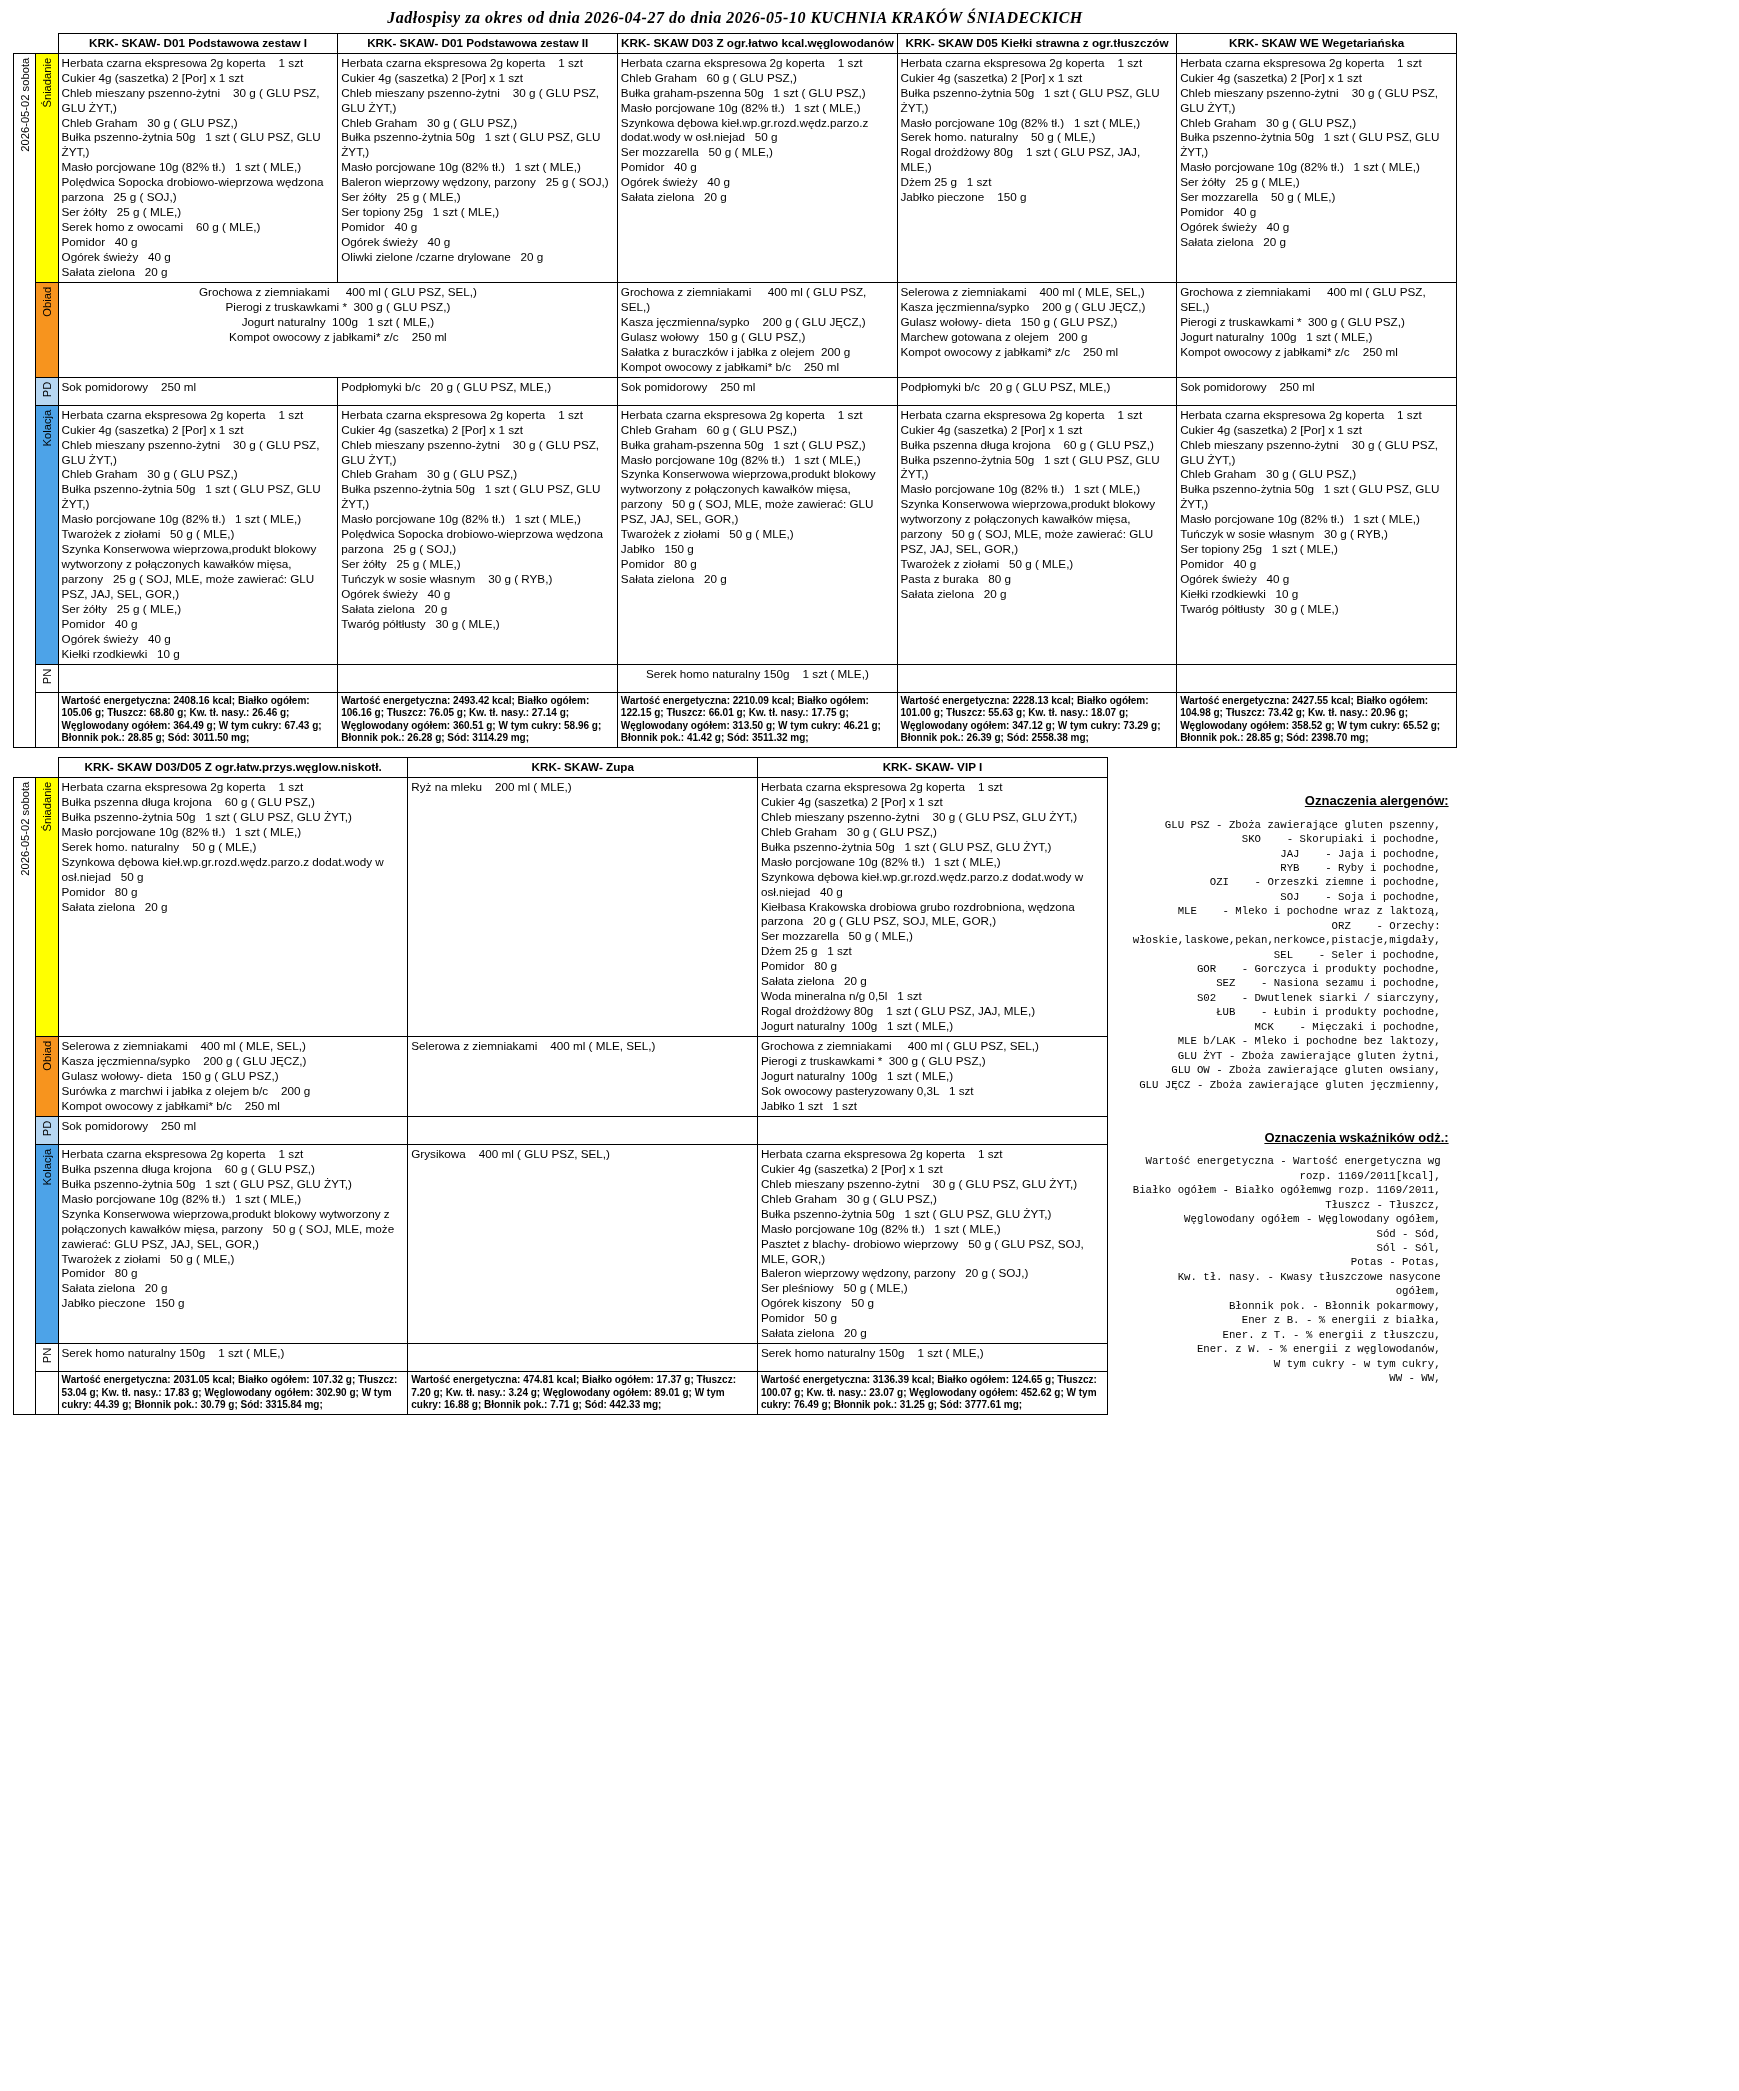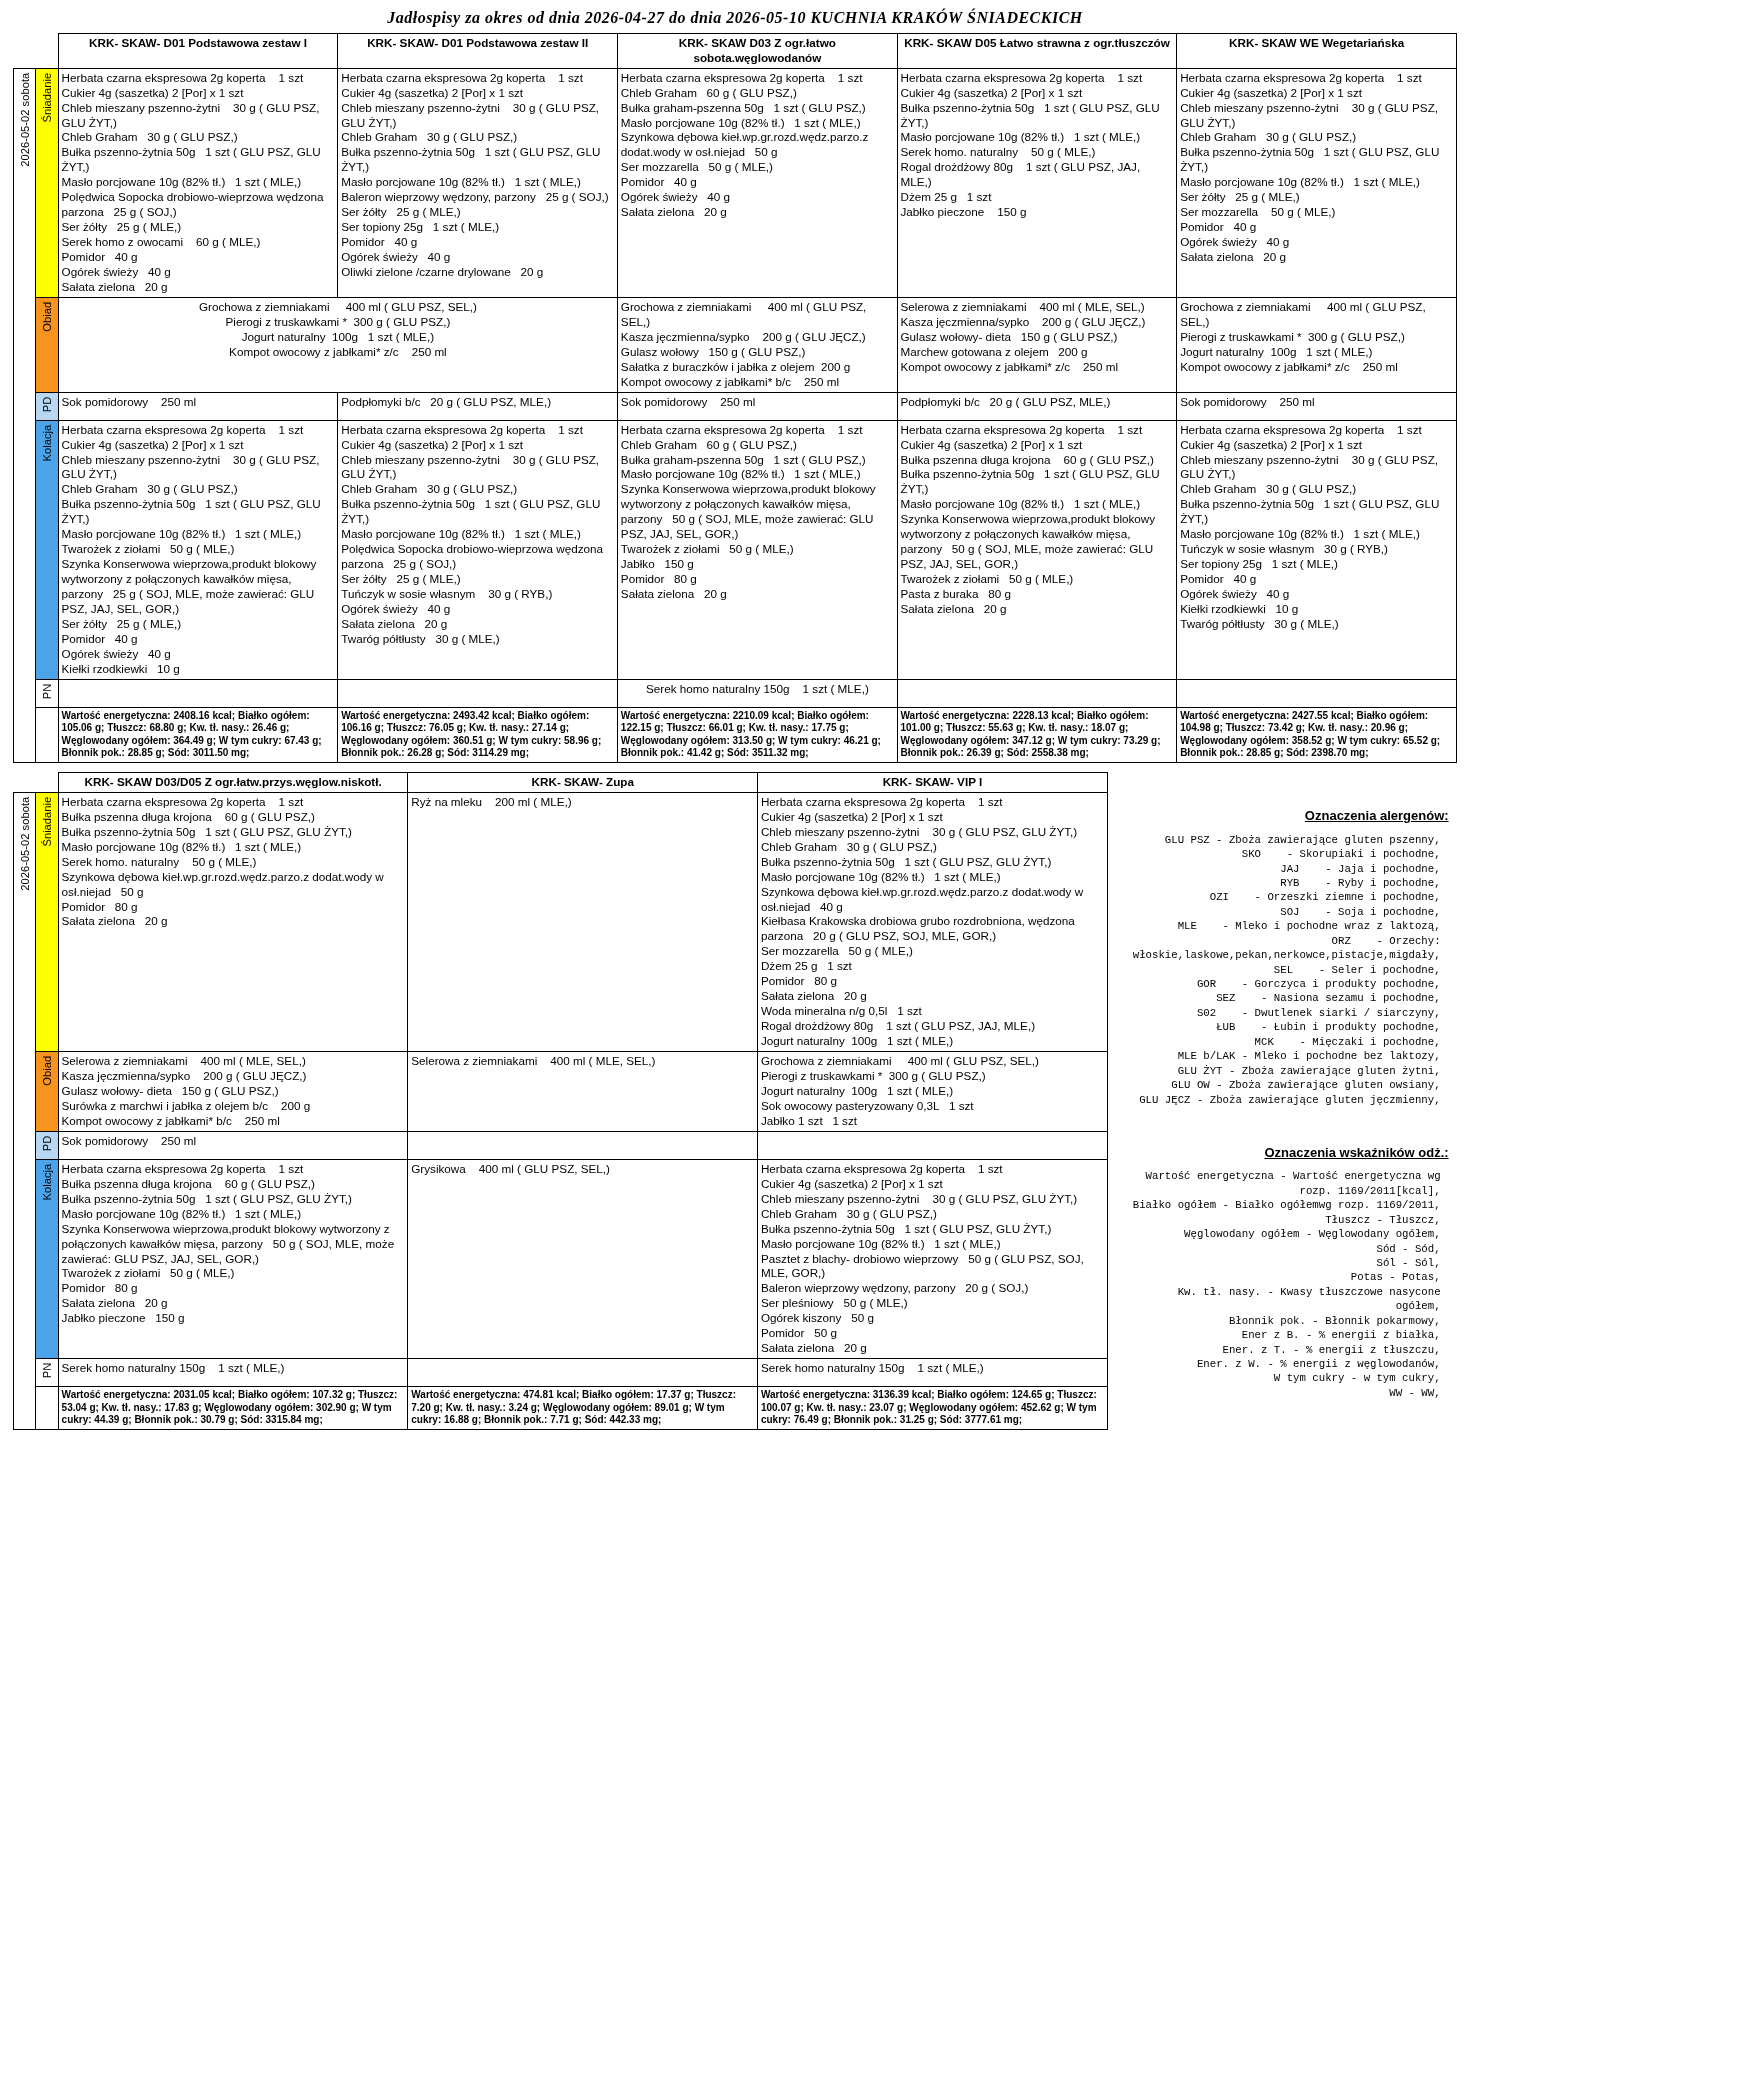--- a/index.html
+++ b/index.html
@@ -112,22 +112,22 @@
       <col style="width:calc((100% - 45px)/5)">
       <col style="width:calc((100% - 45px)/5)">
       <col style="width:calc((100% - 45px)/5)">
     </colgroup>
     <thead>
       <tr>
         <th style="border:none;background:#fff"></th>
         <th style="border:none;background:#fff"></th>
         <th class="colhead">KRK- SKAW- D01 Podstawowa zestaw I</th>
         <th class="colhead">KRK- SKAW- D01 Podstawowa zestaw II</th>
-        <th class="colhead">KRK- SKAW D03 Z ogr.łatwo sobota.węglowodanów</th>
-        <th class="colhead">KRK- SKAW D05 Łatwo strawna z ogr.tłuszczów</th>
+        <th class="colhead">KRK- SKAW D03 Z ogr.łatwo kcal.węglowodanów</th>
+        <th class="colhead">KRK- SKAW D05 Kiełki strawna z ogr.tłuszczów</th>
         <th class="colhead">KRK- SKAW WE Wegetariańska</th>
       </tr>
     </thead>
     <tbody>
 
       <tr>
         <td class="vert daycell" rowspan="6">
           <span class="rot">2026-05-02 sobota</span>
         </td>
         <td class="vert sniadanie">

